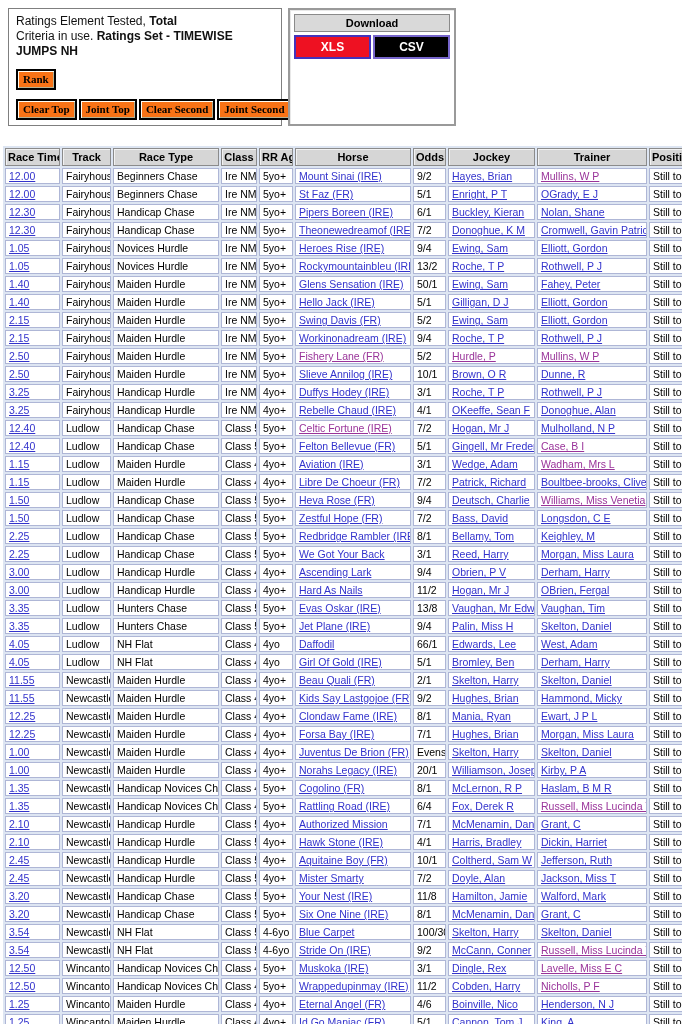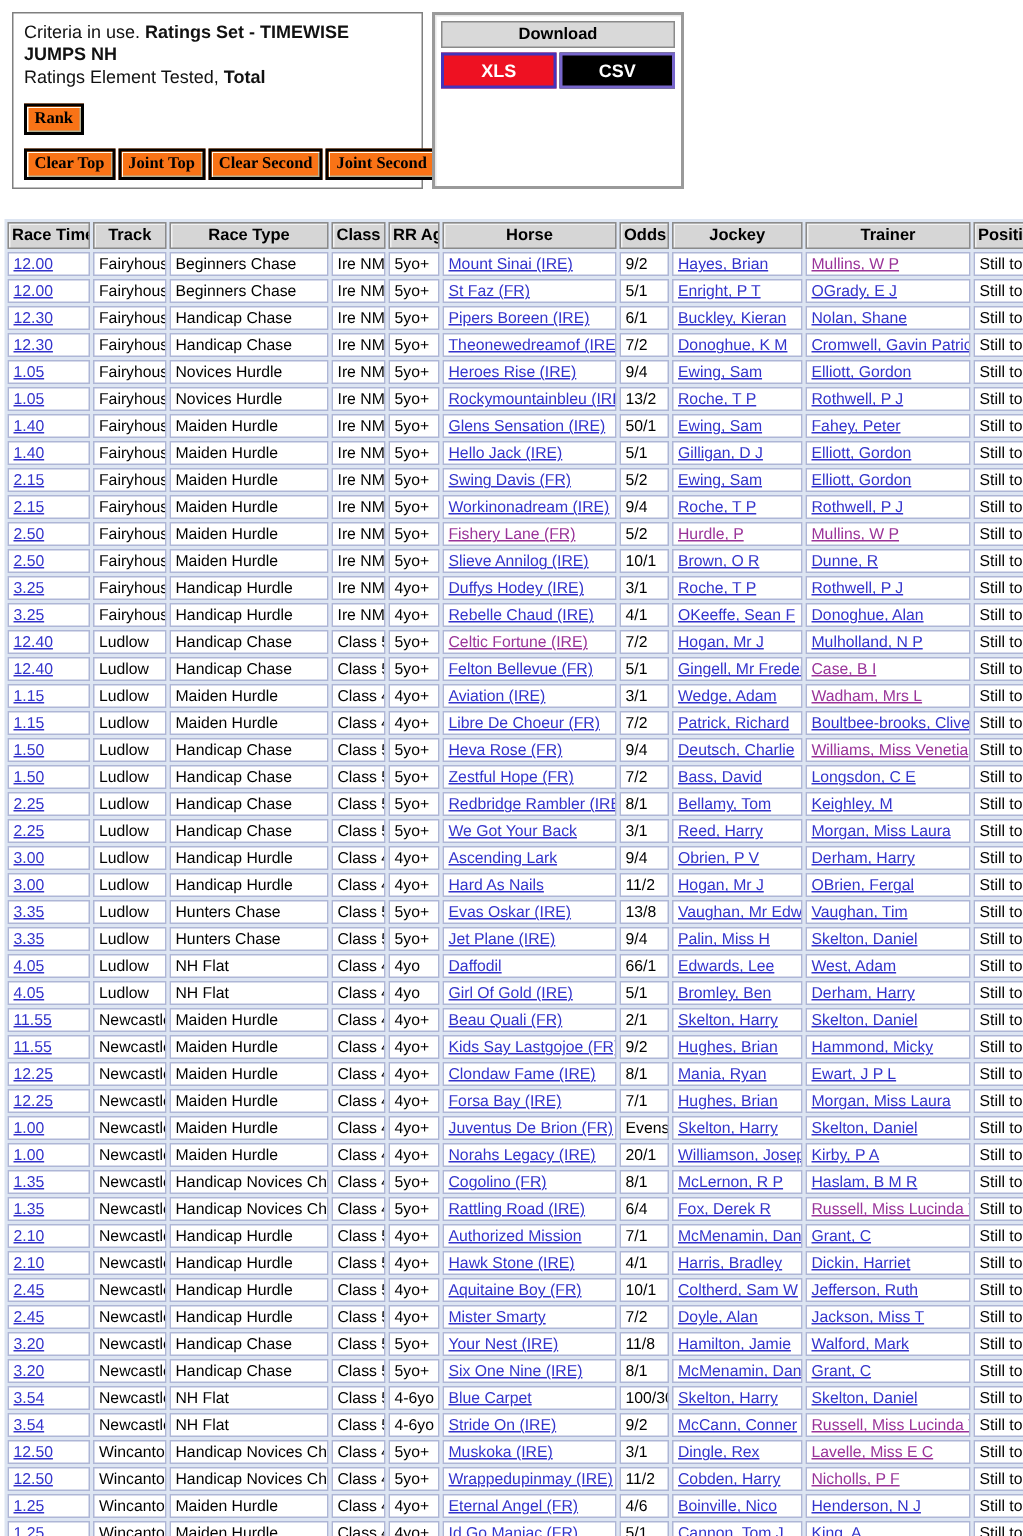--- a/index.html
+++ b/index.html
@@ -39,22 +39,22 @@
                  padding:1px 3px;overflow:hidden;white-space:nowrap;
                  text-align:left;vertical-align:middle;color:#000;}
   a.lnk{color:#3333cc;text-decoration:underline;cursor:pointer;}
   a.lnk.visited{color:#993399;}
 </style>
 </head>
 <body>
 
 <div class="top-row">
   <div class="criteria-box">
+    <div class="criteria-line"><span>Ratings Element Tested, </span><b>Total</b></div>
     <div class="criteria-line"><span>Criteria in use. </span><b>Ratings Set - TIMEWISE JUMPS NH</b></div>
-    <div class="criteria-line"><span>Ratings Element Tested, </span><b>Total</b></div>
     <div class="rank-row">
       <button class="btn">Rank</button>
     </div>
     <div class="btn-row">
       <button class="btn">Clear Top</button><button class="btn">Joint Top</button><button class="btn">Clear Second</button><button class="btn">Joint Second</button>
     </div>
   </div>
 
   <div class="dl-box">
     <div class="dl-title">Download</div>

